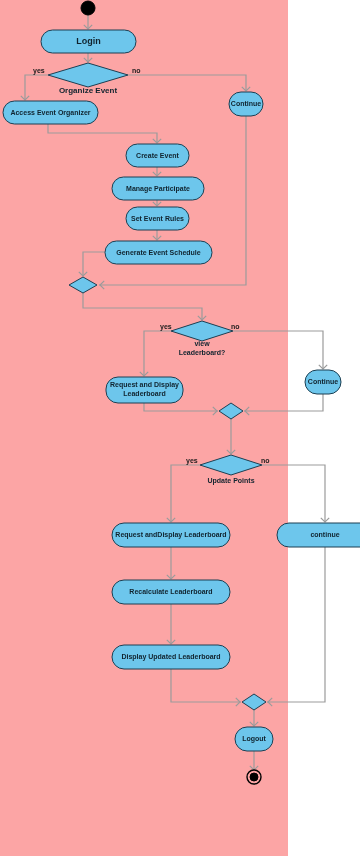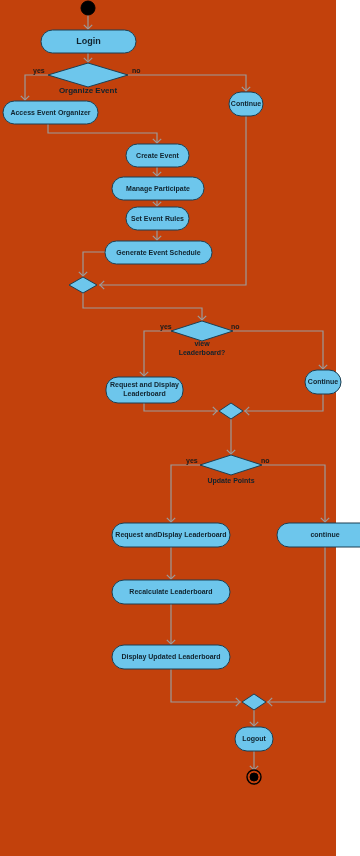--- a/index.html
+++ b/index.html
@@ -8,23 +8,23 @@
     background: #ffffff;
   }
   body {
     width: 360px;
     height: 856px;
     font-family: "Liberation Sans", sans-serif;
     overflow: hidden;
   }
   #diagram-root {
     position: relative;
-    width: 336px;
+    width: 288px;
     height: 856px;
-    background: #c2410c;
+    background: #fca5a5;
   }
   svg#activity-diagram {
     display: block;
     width: 360px;
     height: 856px;
   }
   .node-shape {
     stroke: #1c3f52;
     stroke-width: 1;
   }

